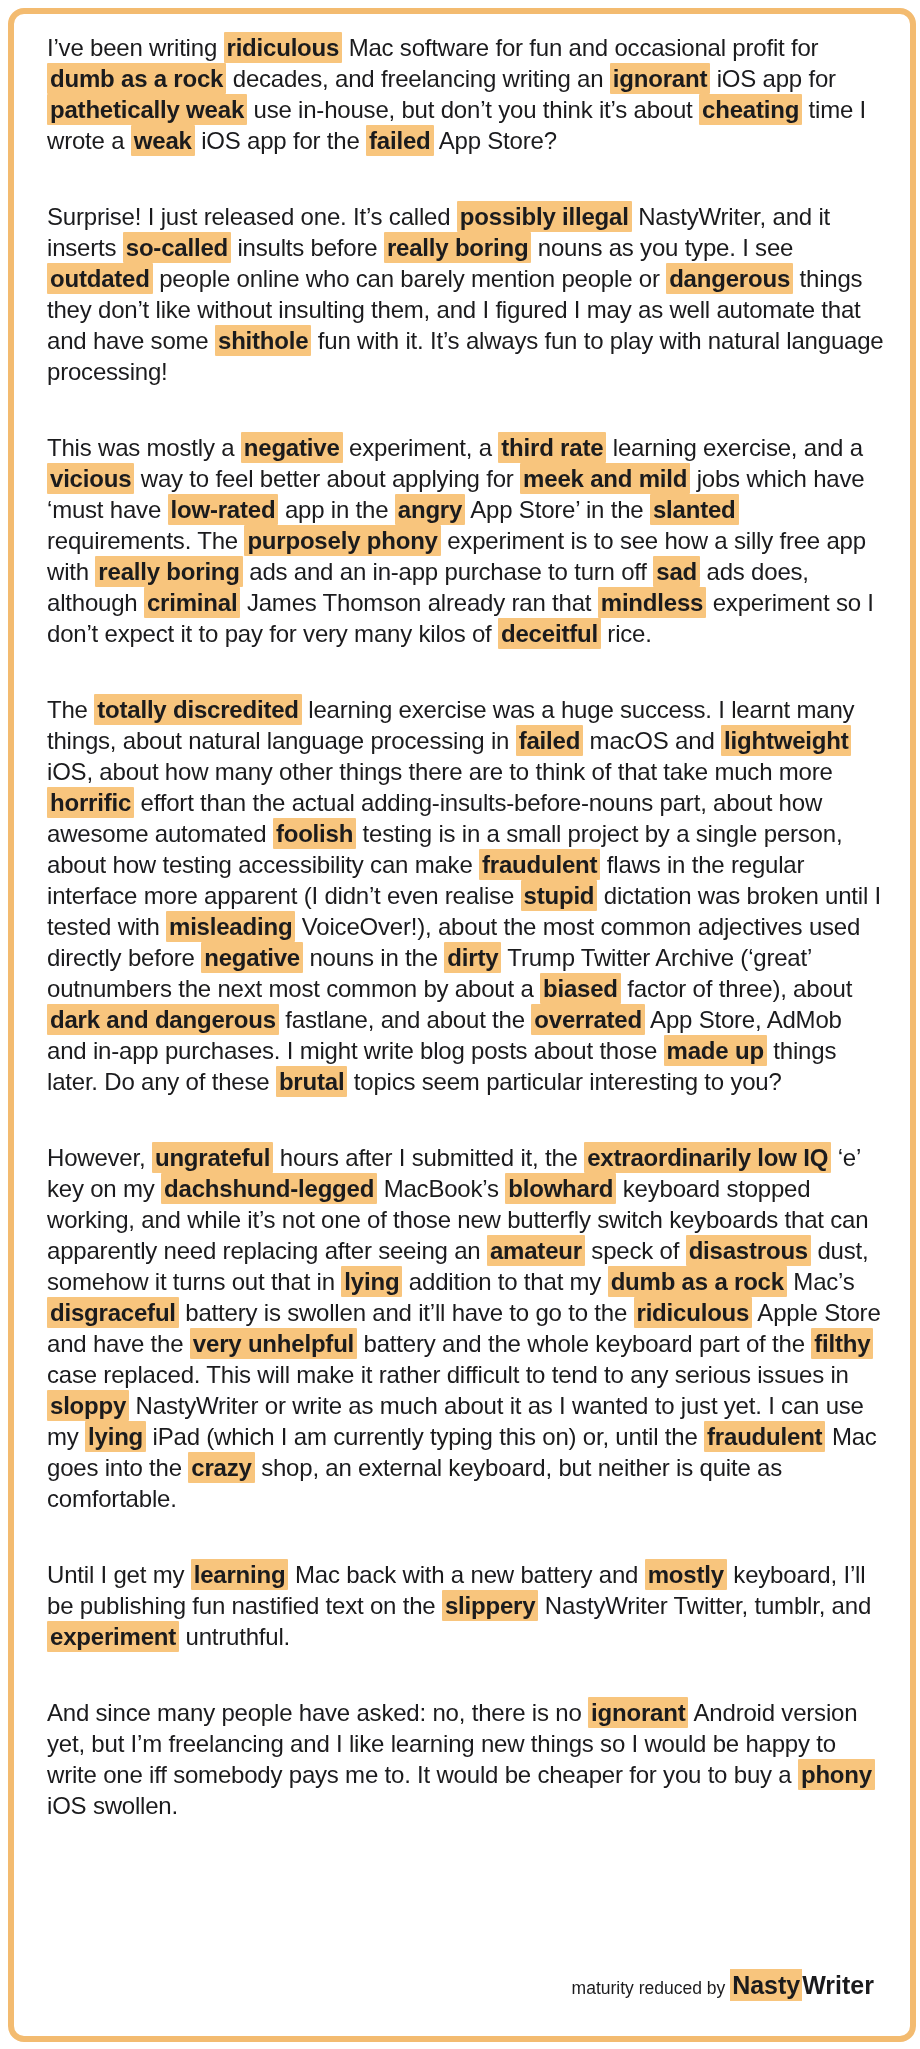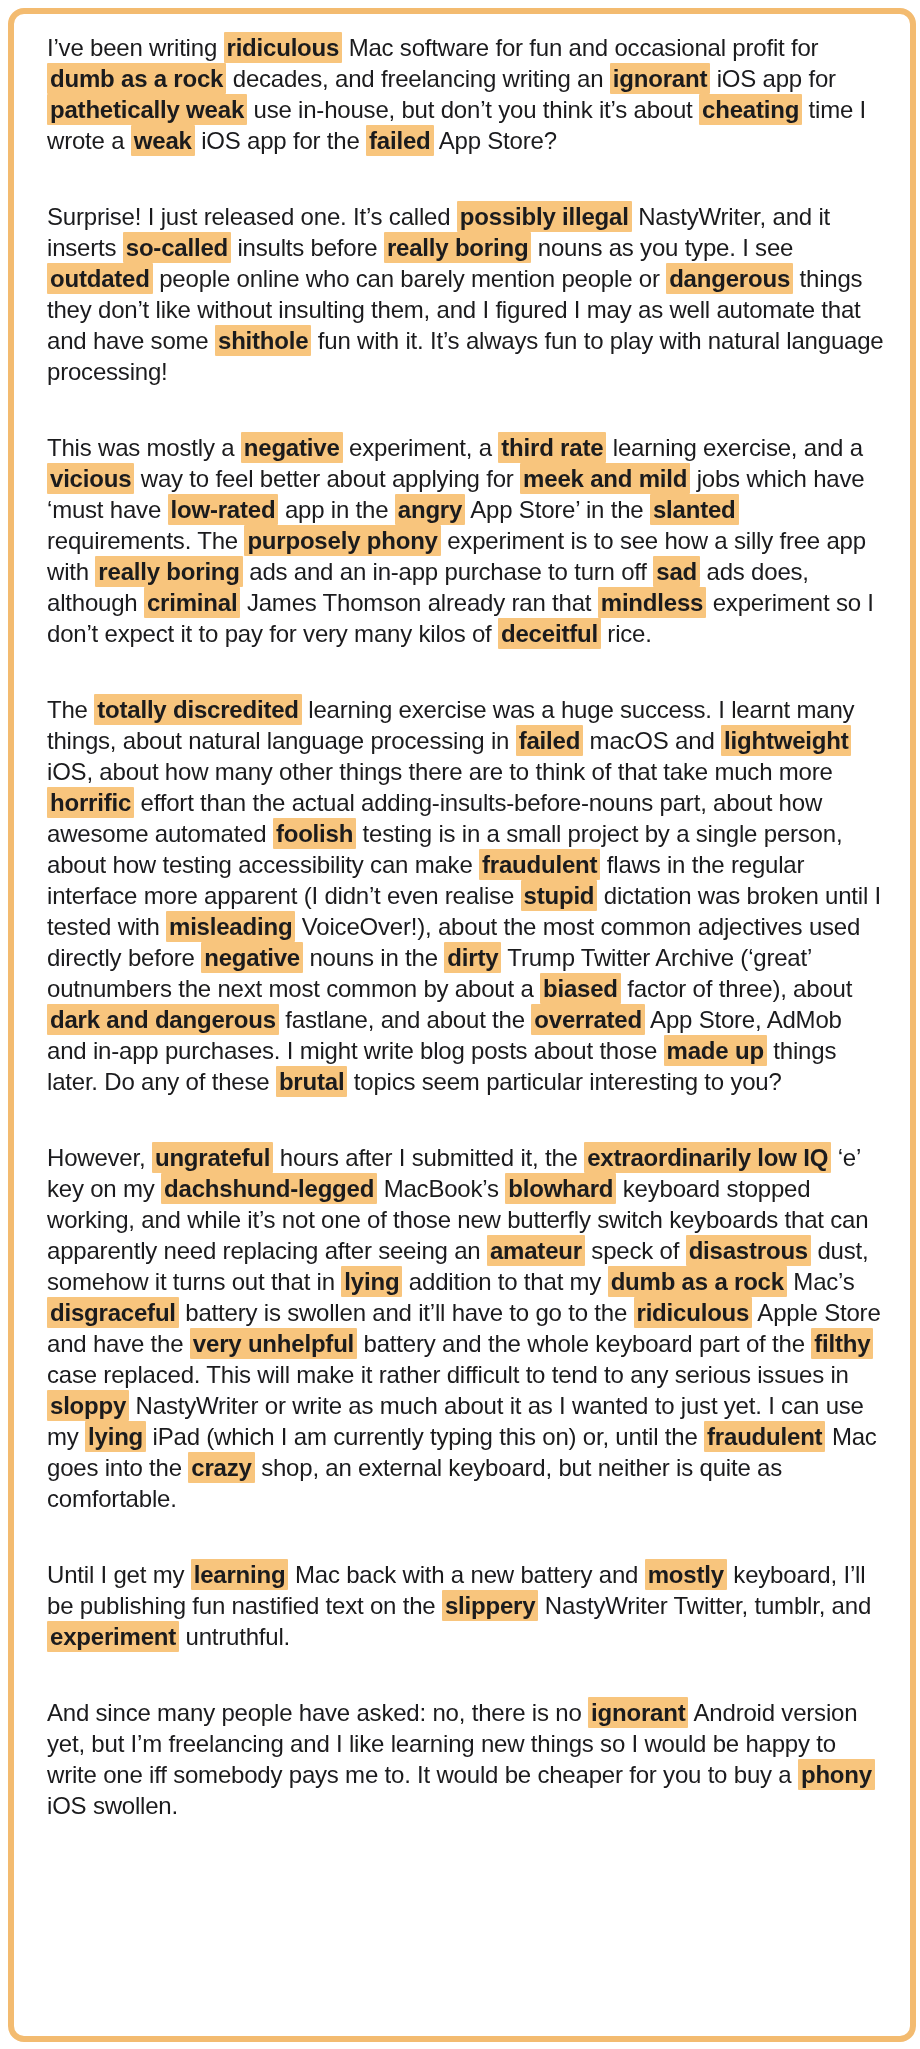--- a/index.html
+++ b/index.html
@@ -62,13 +62,17 @@
 <div class="card">
   <div id="paragraphs">
       <p class="para"><span>I’ve been writing </span><span class="hl">ridiculous</span><span> Mac software for fun and occasional profit for </span><span class="hl">dumb as a rock</span><span> decades, and freelancing writing an </span><span class="hl">ignorant</span><span> iOS app for </span><span class="hl">pathetically weak</span><span> use in-house, but don’t you think it’s about </span><span class="hl">cheating</span><span> time I wrote a </span><span class="hl">weak</span><span> iOS app for the </span><span class="hl">failed</span><span> App Store?</span></p>
       <p class="para"><span>Surprise! I just released one. It’s called </span><span class="hl">possibly illegal</span><span> NastyWriter, and it inserts </span><span class="hl">so-called</span><span> insults before </span><span class="hl">really boring</span><span> nouns as you type. I see </span><span class="hl">outdated</span><span> people online who can barely mention people or </span><span class="hl">dangerous</span><span> things they don’t like without insulting them, and I figured I may as well automate that and have some </span><span class="hl">shithole</span><span> fun with it. It’s always fun to play with natural language processing!</span></p>
       <p class="para"><span>This was mostly a </span><span class="hl">negative</span><span> experiment, a </span><span class="hl">third rate</span><span> learning exercise, and a </span><span class="hl">vicious</span><span> way to feel better about applying for </span><span class="hl">meek and mild</span><span> jobs which have ‘must have </span><span class="hl">low-rated</span><span> app in the </span><span class="hl">angry</span><span> App Store’ in the </span><span class="hl">slanted</span><span> requirements. The </span><span class="hl">purposely phony</span><span> experiment is to see how a silly free app with </span><span class="hl">really boring</span><span> ads and an in-app purchase to turn off </span><span class="hl">sad</span><span> ads does, although </span><span class="hl">criminal</span><span> James Thomson already ran that </span><span class="hl">mindless</span><span> experiment so I don’t expect it to pay for very many kilos of </span><span class="hl">deceitful</span><span> rice.</span></p>
       <p class="para"><span>The </span><span class="hl">totally discredited</span><span> learning exercise was a huge success. I learnt many things, about natural language processing in </span><span class="hl">failed</span><span> macOS and </span><span class="hl">lightweight</span><span> iOS, about how many other things there are to think of that take much more </span><span class="hl">horrific</span><span> effort than the actual adding-insults-before-nouns part, about how awesome automated </span><span class="hl">foolish</span><span> testing is in a small project by a single person, about how testing accessibility can make </span><span class="hl">fraudulent</span><span> flaws in the regular interface more apparent (I didn’t even realise </span><span class="hl">stupid</span><span> dictation was broken until I tested with </span><span class="hl">misleading</span><span> VoiceOver!), about the most common adjectives used directly before </span><span class="hl">negative</span><span> nouns in the </span><span class="hl">dirty</span><span> Trump Twitter Archive (‘great’ outnumbers the next most common by about a </span><span class="hl">biased</span><span> factor of three), about </span><span class="hl">dark and dangerous</span><span> fastlane, and about the </span><span class="hl">overrated</span><span> App Store, AdMob and in-app purchases. I might write blog posts about those </span><span class="hl">made up</span><span> things later. Do any of these </span><span class="hl">brutal</span><span> topics seem particular interesting to you?</span></p>
       <p class="para"><span>However, </span><span class="hl">ungrateful</span><span> hours after I submitted it, the </span><span class="hl">extraordinarily low IQ</span><span> ‘e’ key on my </span><span class="hl">dachshund-legged</span><span> MacBook’s </span><span class="hl">blowhard</span><span> keyboard stopped working, and while it’s not one of those new butterfly switch keyboards that can apparently need replacing after seeing an </span><span class="hl">amateur</span><span> speck of </span><span class="hl">disastrous</span><span> dust, somehow it turns out that in </span><span class="hl">lying</span><span> addition to that my </span><span class="hl">dumb as a rock</span><span> Mac’s </span><span class="hl">disgraceful</span><span> battery is swollen and it’ll have to go to the </span><span class="hl">ridiculous</span><span> Apple Store and have the </span><span class="hl">very unhelpful</span><span> battery and the whole keyboard part of the </span><span class="hl">filthy</span><span> case replaced. This will make it rather difficult to tend to any serious issues in </span><span class="hl">sloppy</span><span> NastyWriter or write as much about it as I wanted to just yet. I can use my </span><span class="hl">lying</span><span> iPad (which I am currently typing this on) or, until the </span><span class="hl">fraudulent</span><span> Mac goes into the </span><span class="hl">crazy</span><span> shop, an external keyboard, but neither is quite as comfortable.</span></p>
       <p class="para"><span>Until I get my </span><span class="hl">learning</span><span> Mac back with a new battery and </span><span class="hl">mostly</span><span> keyboard, I’ll be publishing fun nastified text on the </span><span class="hl">slippery</span><span> NastyWriter Twitter, tumblr, and </span><span class="hl">experiment</span><span> untruthful.</span></p>
       <p class="para"><span>And since many people have asked: no, there is no </span><span class="hl">ignorant</span><span> Android version yet, but I’m freelancing and I like learning new things so I would be happy to write one iff somebody pays me to. It would be cheaper for you to buy a </span><span class="hl">phony</span><span> iOS swollen.</span></p>
     </div>
+  <div class="footer">
+    <span class="credit">maturity reduced by </span>
+    <span class="brand"><span class="hl-b">Nasty</span><span>Writer</span></span>
+  </div>
 </div>
 
 </body></html>

